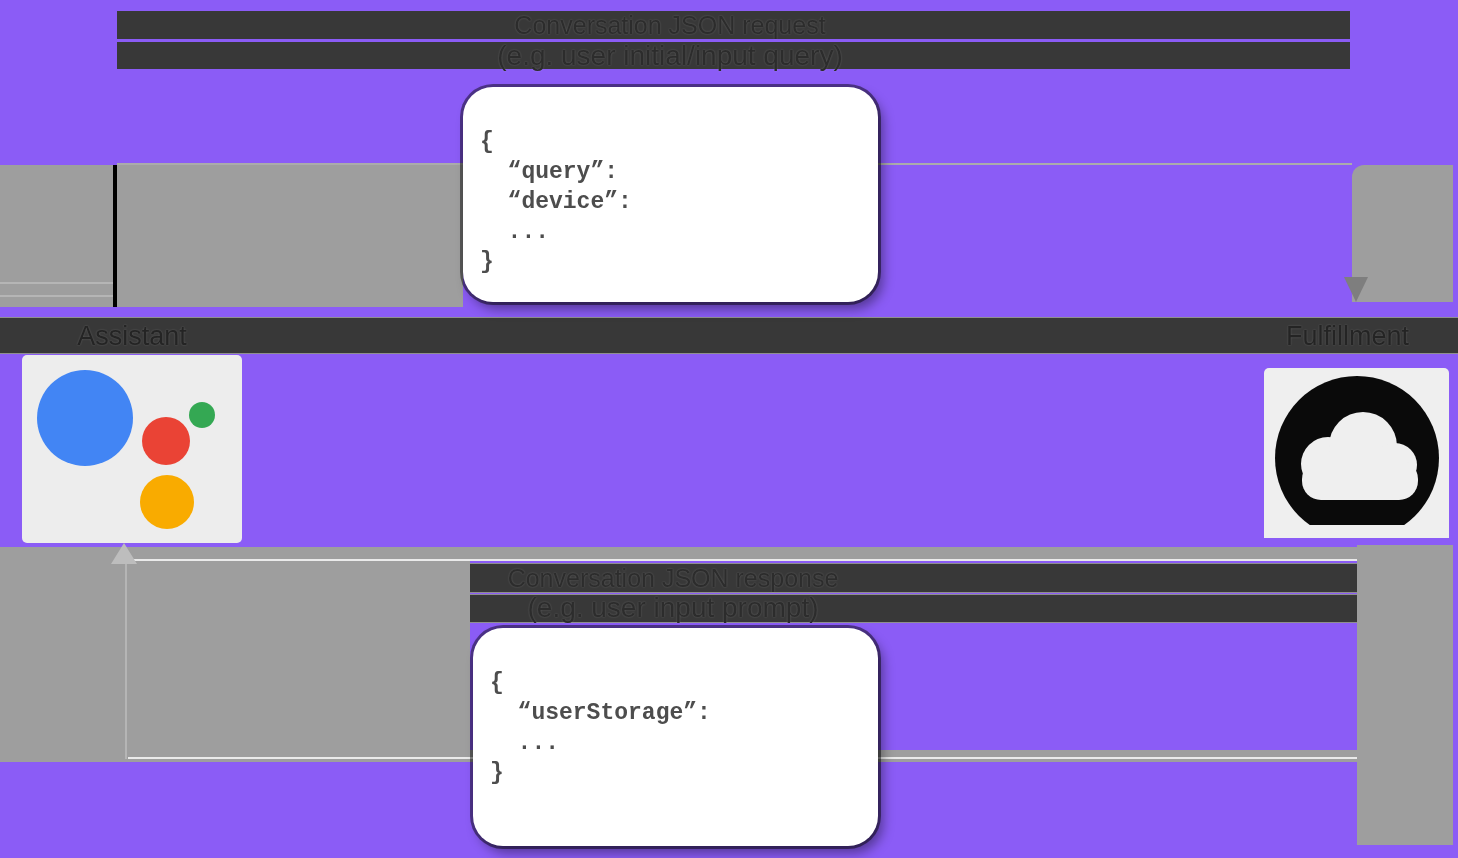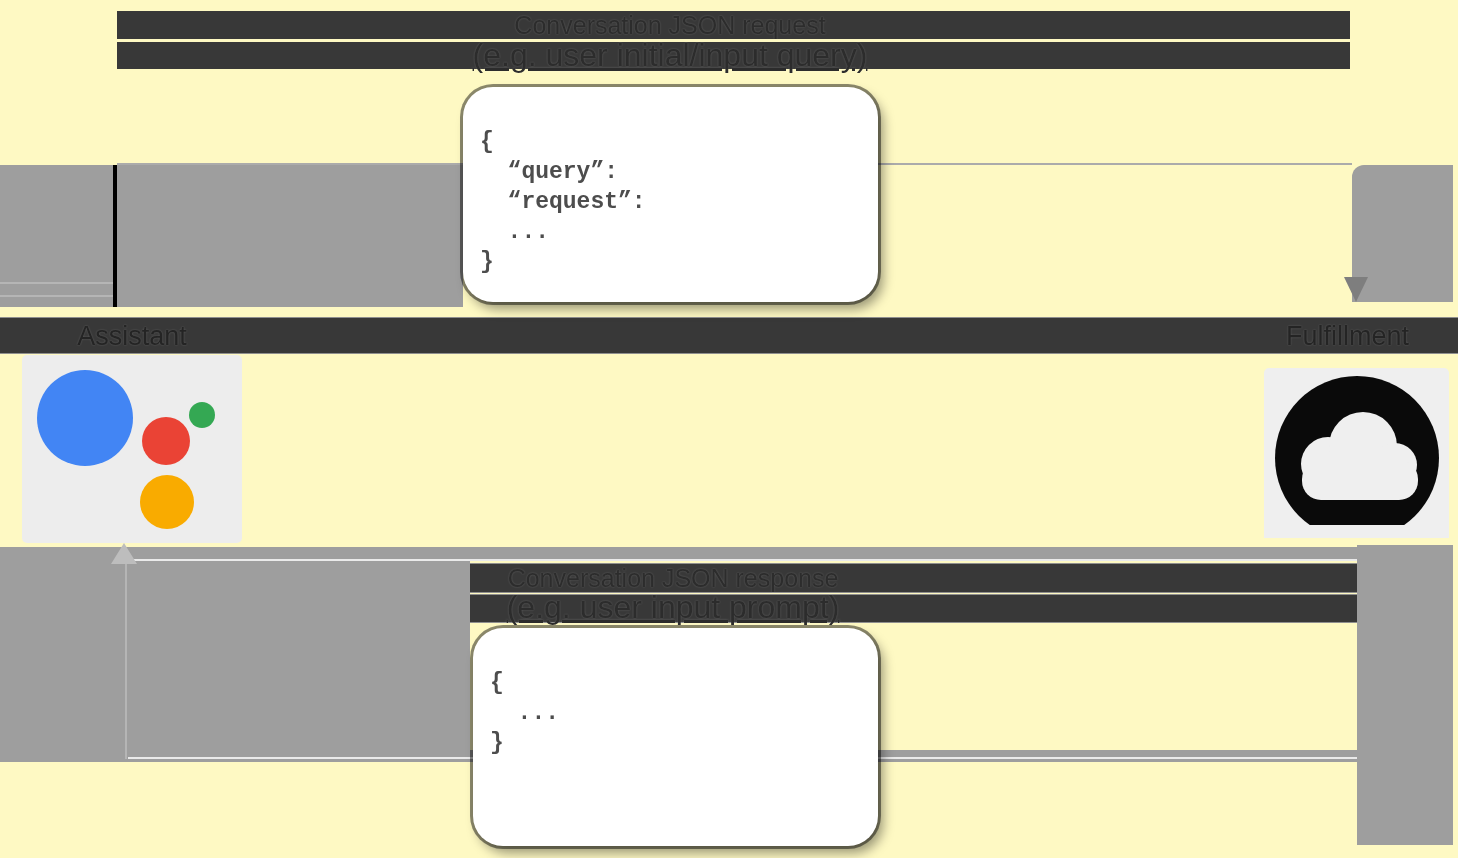--- a/index.html
+++ b/index.html
@@ -1,30 +1,30 @@
 <!DOCTYPE html>
 <html><head>
 <meta charset="utf-8">
 <style>
   html,body{margin:0;padding:0;background:#000;}
-  #stage{position:relative;width:1458px;height:858px;background:#fef9c3;overflow:hidden;
+  #stage{position:relative;width:1458px;height:858px;background:#8b5cf6;overflow:hidden;
          font-family:"Liberation Sans",sans-serif;}
   .abs{position:absolute;}
   
   .gray{background:#9e9e9e;}
   .thinline{background:#ababab;height:2px;}
   .whiteline{background:#eaeaea;height:2px;}
   
   .band{background:#383838;}
   .band.bordered{border-top:1px solid #8f8f8f;border-bottom:1px solid #8f8f8f;}
   
   .lbl{color:#2c2c2c;text-align:center;text-shadow:0 0 2px rgba(255,255,255,.22);
        white-space:nowrap;}
   .t1{font-size:25px;line-height:28px;}
-  .t2{font-size:32px;line-height:27px;text-decoration:underline;}
+  .t2{font-size:28px;line-height:27px;}
   .node-lbl{font-size:27px;line-height:30px;color:#242424;}
   
   .codebox{background:#ffffff;border-radius:30px;
            box-shadow:0 0 0 3px rgba(0,0,0,.45),5px 7px 12px rgba(0,0,0,.4);}
   .code{margin:0;padding:40px 0 0 17px;font-family:"Liberation Mono","DejaVu Sans Mono",monospace;
         font-weight:bold;font-size:23px;line-height:30px;color:#4d4d4d;}
   .code div{white-space:pre;}
   
   .iconbox{background:#eeeeee;border-radius:5px;}
   .circ{position:absolute;border-radius:50%;}
@@ -65,25 +65,25 @@
   <div class="abs whiteline" style="left:128px;top:757px;width:1229px;"></div>
   <div class="abs" style="left:125px;top:563px;width:2px;height:196px;background:#b5b5b5;"></div>
   <div class="abs arrow-up" style="left:111px;top:543px;"></div>
 
   <div class="abs band bordered" style="left:470px;top:563px;width:887px;height:28px;"></div>
   <div class="abs band bordered" style="left:470px;top:594px;width:887px;height:27px;"></div>
   <div class="abs lbl t2" style="left:273px;top:594px;width:800px;">(e.g. user input prompt)</div>
   <div class="abs lbl t1" style="left:273px;top:564px;width:800px;">Conversation JSON response</div>
 
   <div class="abs codebox" style="left:463px;top:87px;width:415px;height:215px;">
-    <pre class="code"><div>{</div><div>  “query”:</div><div>  “request”:</div><div>  ...</div><div>}</div></pre>
+    <pre class="code"><div>{</div><div>  “query”:</div><div>  “device”:</div><div>  ...</div><div>}</div></pre>
   </div>
 
   <div class="abs codebox" style="left:473px;top:628px;width:405px;height:218px;">
-    <pre class="code"><div>{</div><div>  ...</div><div>}</div></pre>
+    <pre class="code"><div>{</div><div>  “userStorage”:</div><div>  ...</div><div>}</div></pre>
   </div>
 
   <div class="abs iconbox" style="left:22px;top:355px;width:220px;height:188px;background:#ededed;">
     <div>
       <div class="circ" style="left:15px;top:15px;width:96px;height:96px;background:#4285f4;"></div>
       <div class="circ" style="left:120px;top:62px;width:48px;height:48px;background:#ea4335;"></div>
       <div class="circ" style="left:167px;top:47px;width:26px;height:26px;background:#34a853;"></div>
       <div class="circ" style="left:118px;top:120px;width:54px;height:54px;background:#f9ab00;"></div>
     </div>
   </div>

